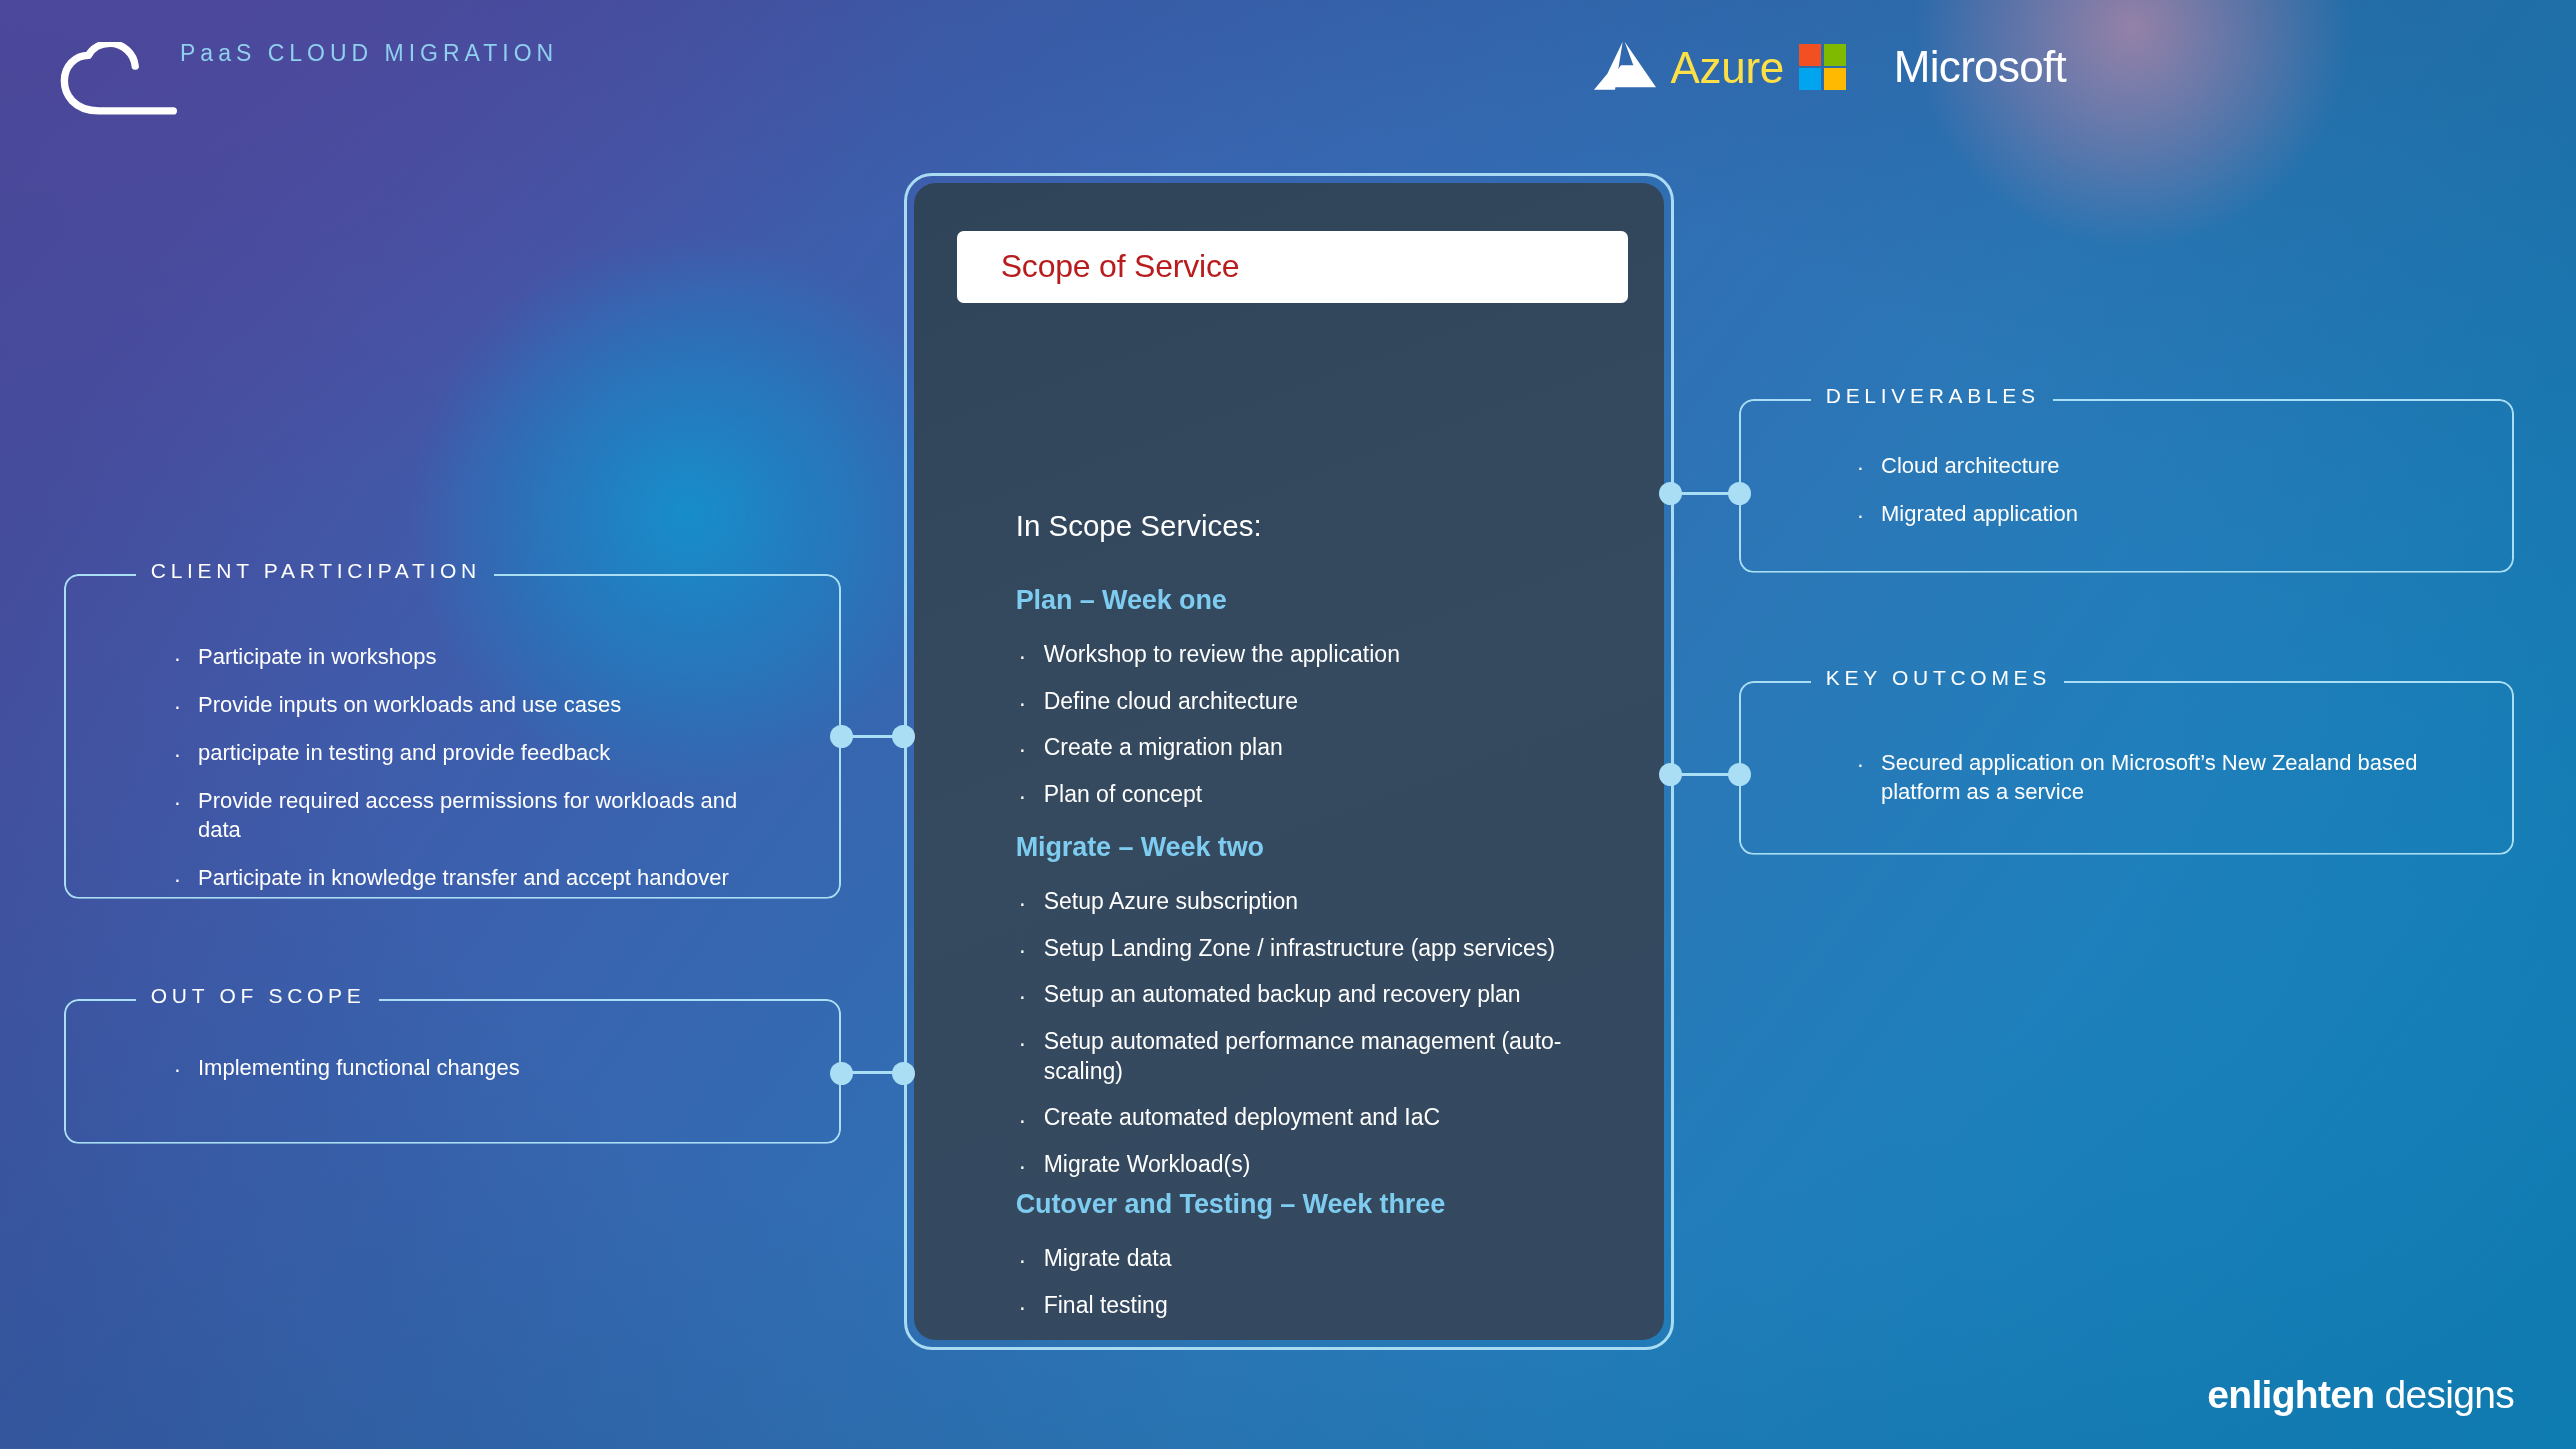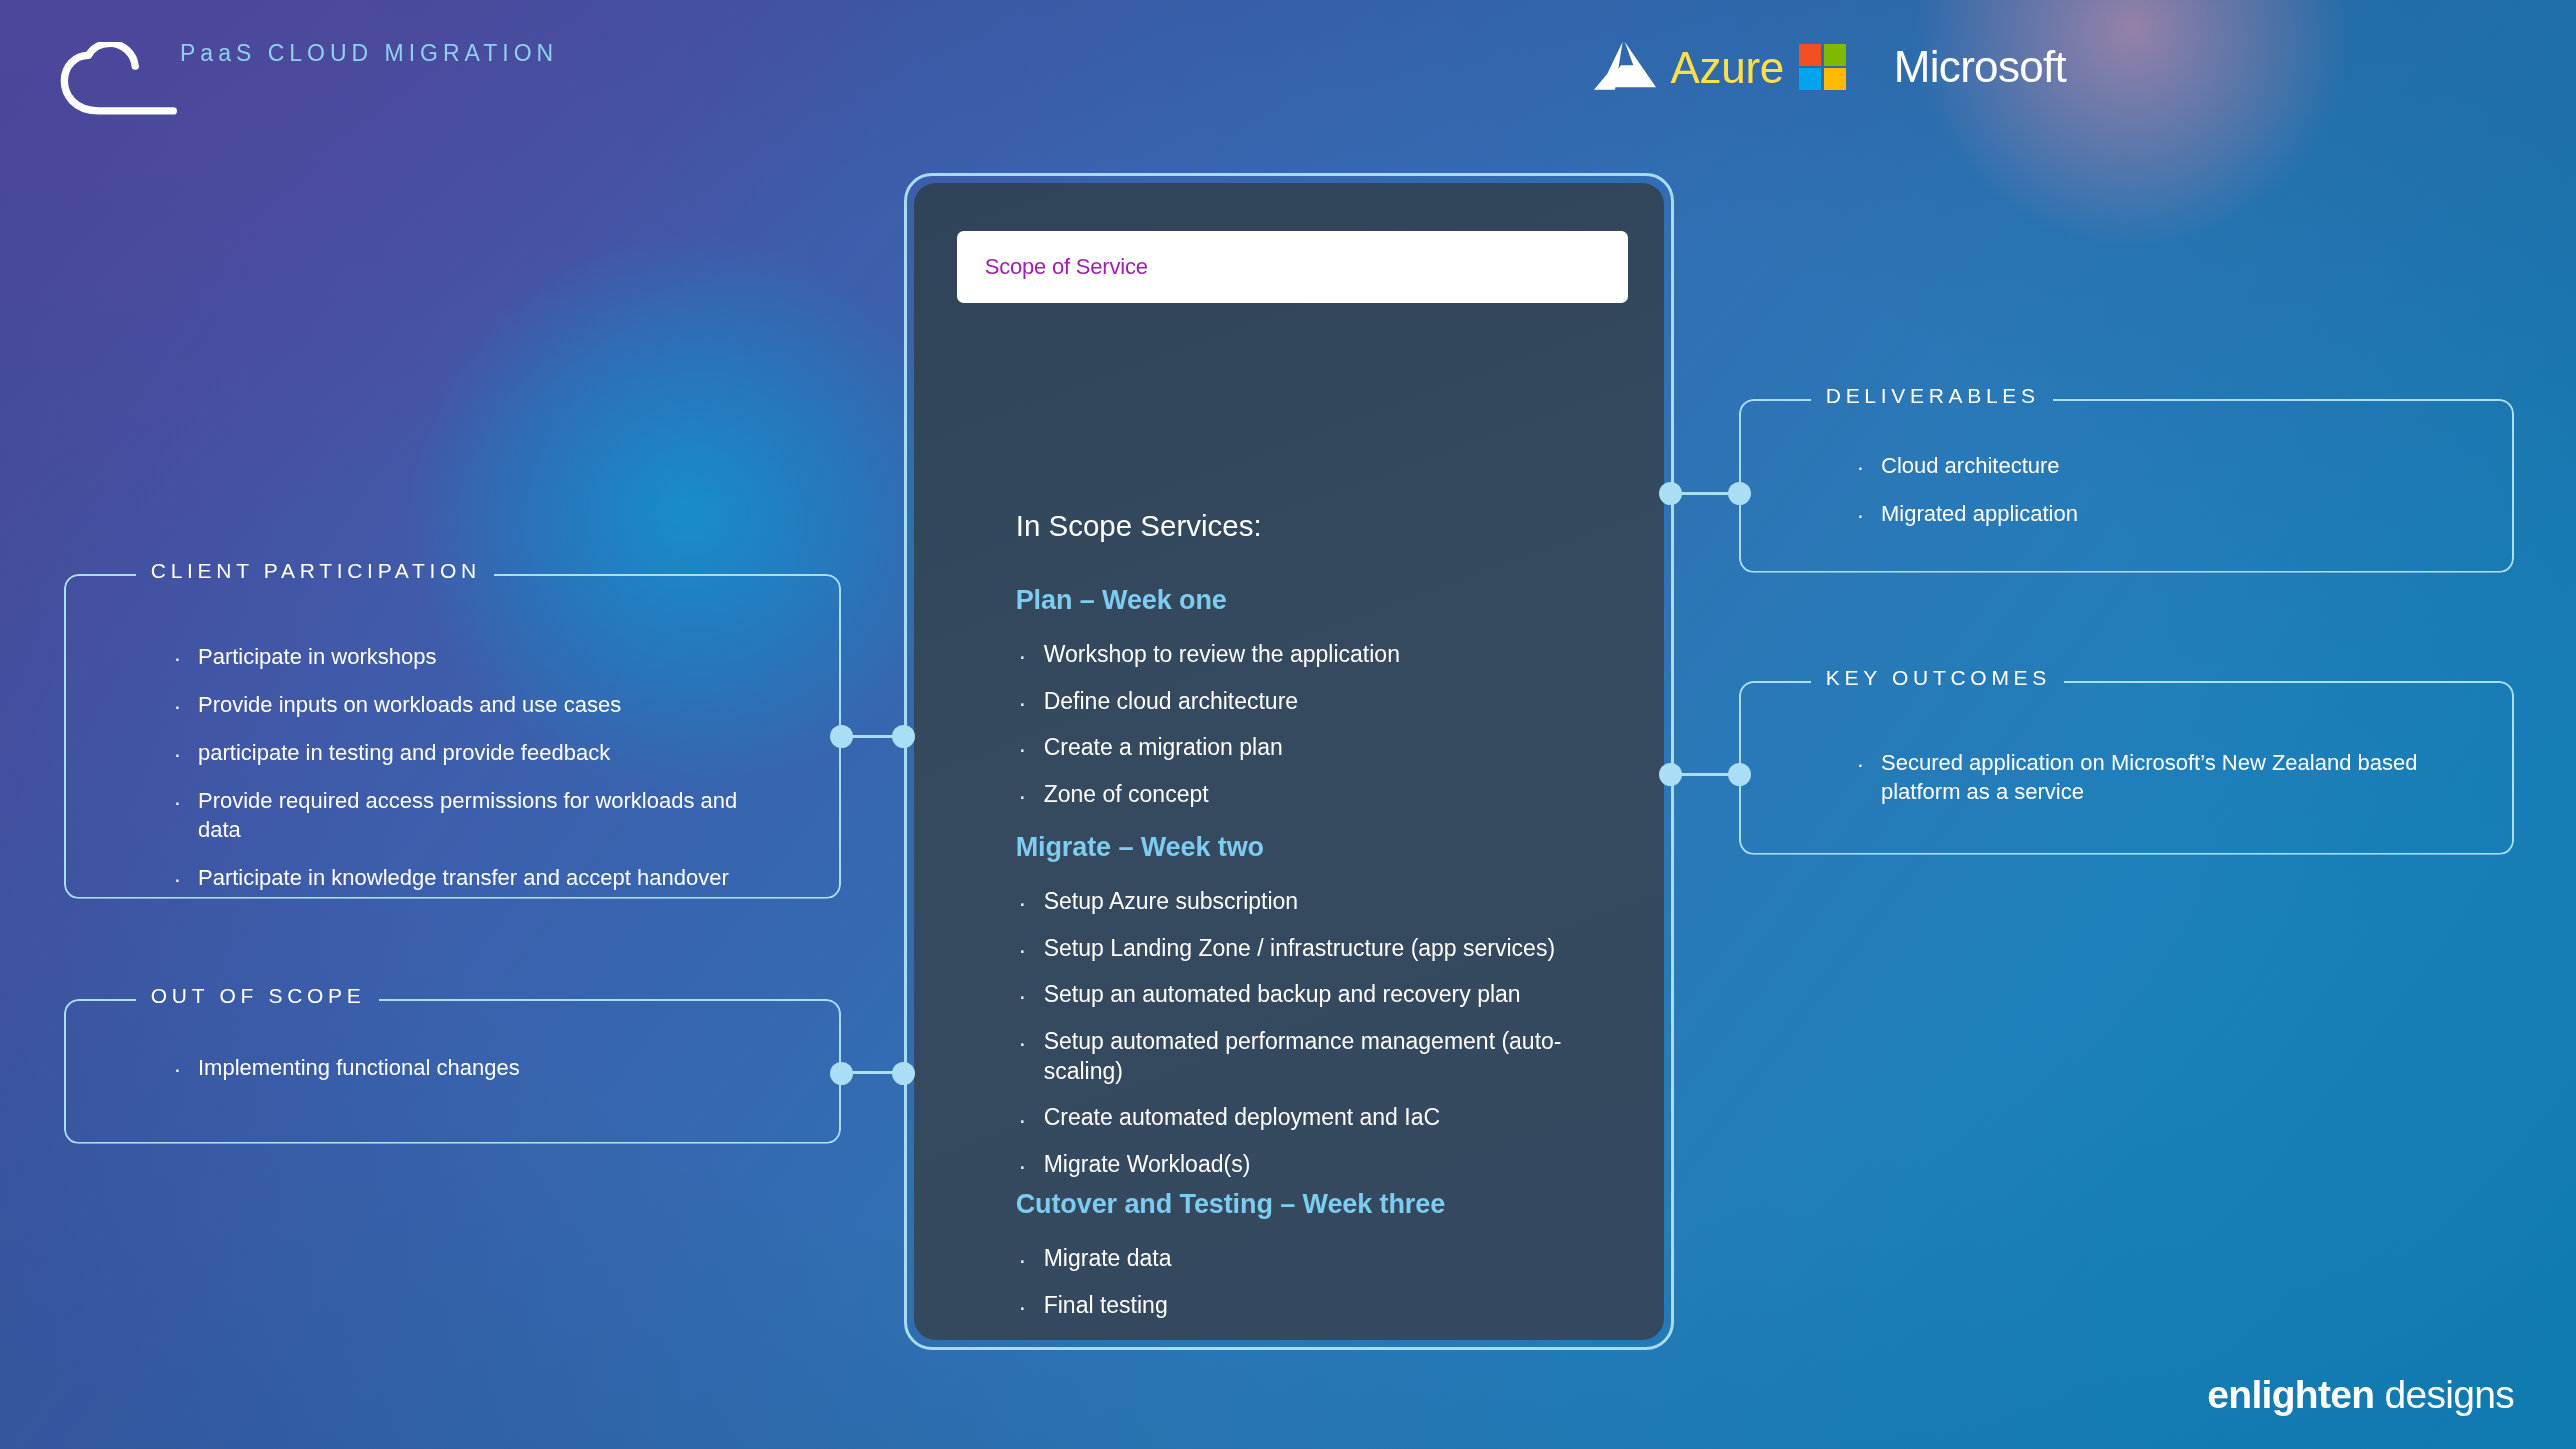--- a/index.html
+++ b/index.html
@@ -118,21 +118,21 @@
   #scope-title-card {
     position: absolute;
     left: 43px; top: 48px;
     width: 671px; height: 72px;
     background: #ffffff;
     border-radius: 6.7px;
     display: flex; align-items: center;
     padding-left: 28px;
   }
   #scope-title-card .t {
-    font-size: 22px; color: #a21caf; font-weight: 400; letter-spacing: -0.2px;
+    font-size: 32px; color: #b91c1c; font-weight: 400; letter-spacing: -0.2px; margin-left: 16px;
   }
 
   #in-scope-label {
     position: absolute;
     left: 102px; top: 326px;
     font-size: 29.5px; color: #ffffff; font-weight: 400;
   }
 
   .week-block { position: absolute; left: 102px; width: 590px; }
   .week-heading {
@@ -317,21 +317,21 @@
     </div>
 
     <div id="in-scope-label">In Scope Services:</div>
 
     <div class="week-block" id="week-1">
       <div class="week-heading">Plan – Week one</div>
       <ul class="week-list">
         <li><span class="bullet">·</span><span>Workshop to review the application</span></li>
         <li><span class="bullet">·</span><span>Define cloud architecture</span></li>
         <li><span class="bullet">·</span><span>Create a migration plan</span></li>
-        <li><span class="bullet">·</span><span>Zone of concept</span></li>
+        <li><span class="bullet">·</span><span>Plan of concept</span></li>
       </ul>
     </div>
 
     <div class="week-block" id="week-2">
       <div class="week-heading">Migrate – Week two</div>
       <ul class="week-list">
         <li><span class="bullet">·</span><span>Setup Azure subscription</span></li>
         <li><span class="bullet">·</span><span>Setup Landing Zone / infrastructure (app services)</span></li>
         <li><span class="bullet">·</span><span>Setup an automated backup and recovery plan</span></li>
         <li><span class="bullet">·</span><span>Setup automated performance management (auto-scaling)</span></li>

